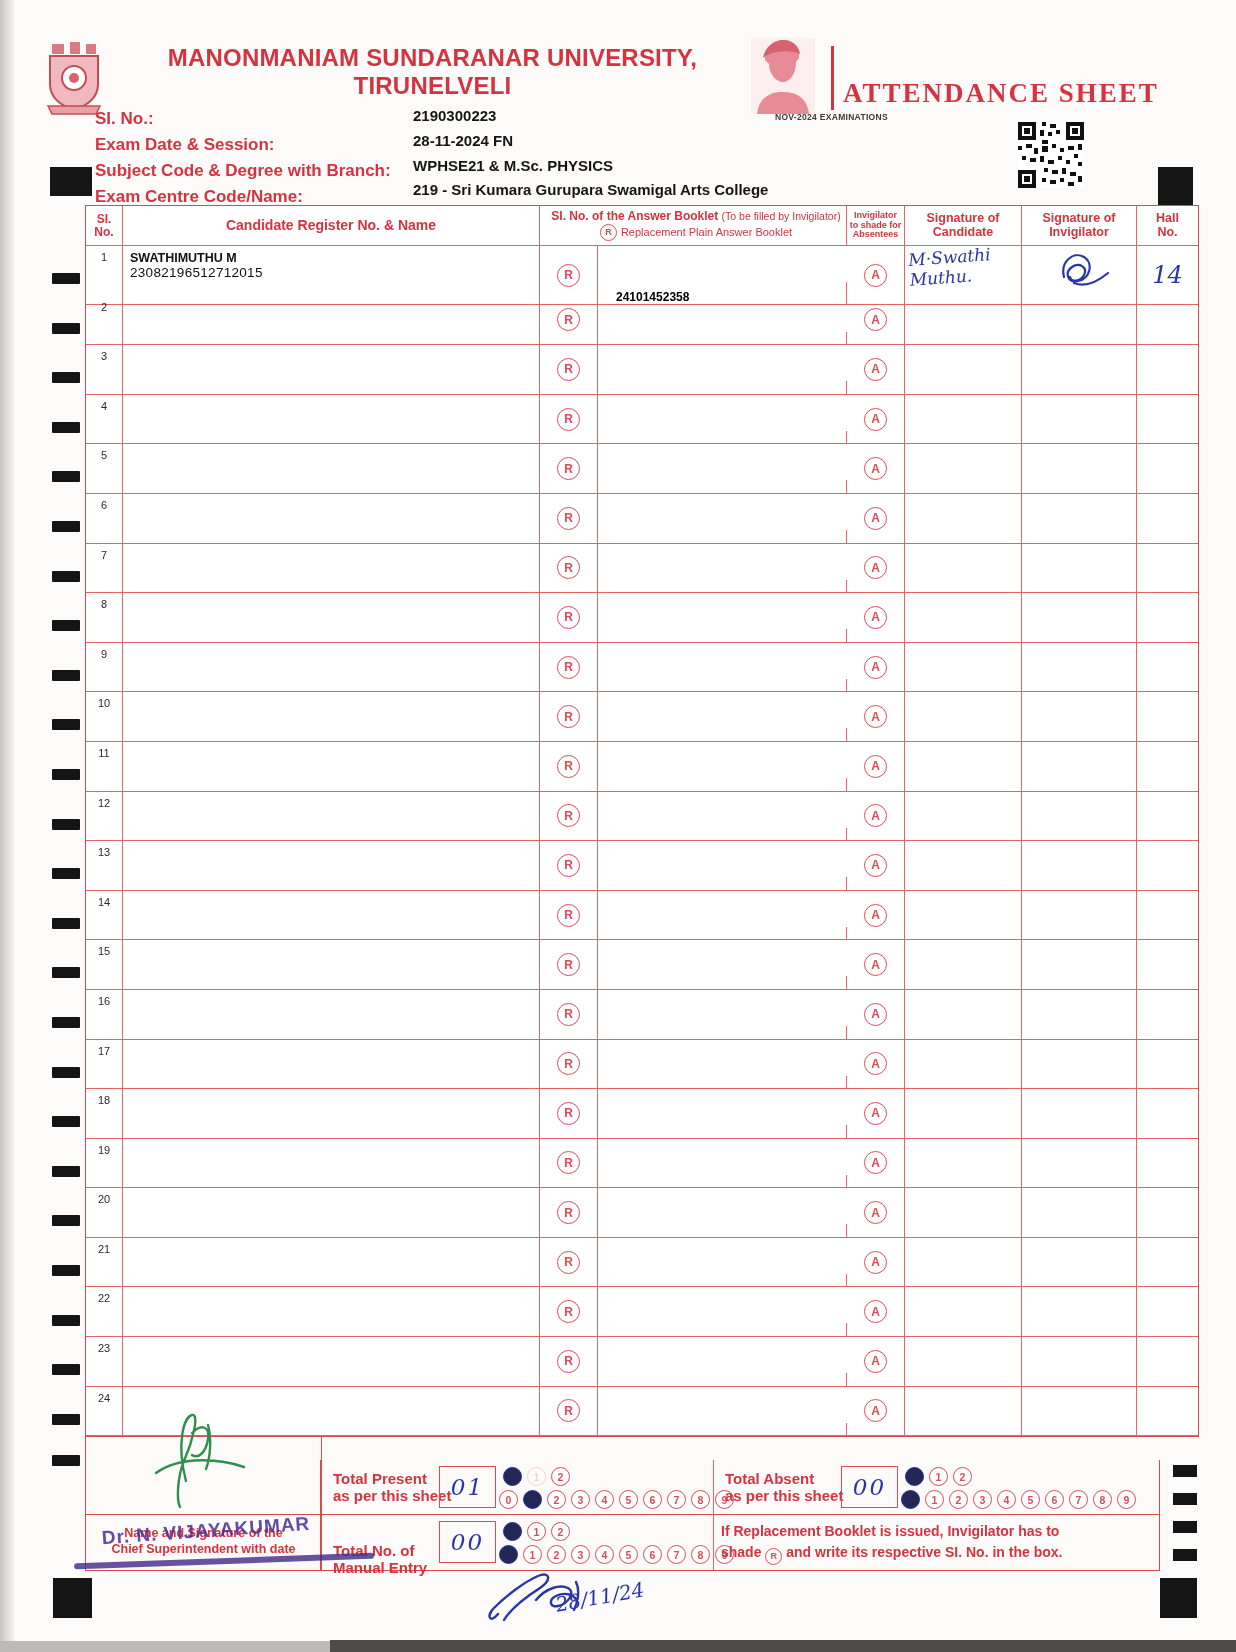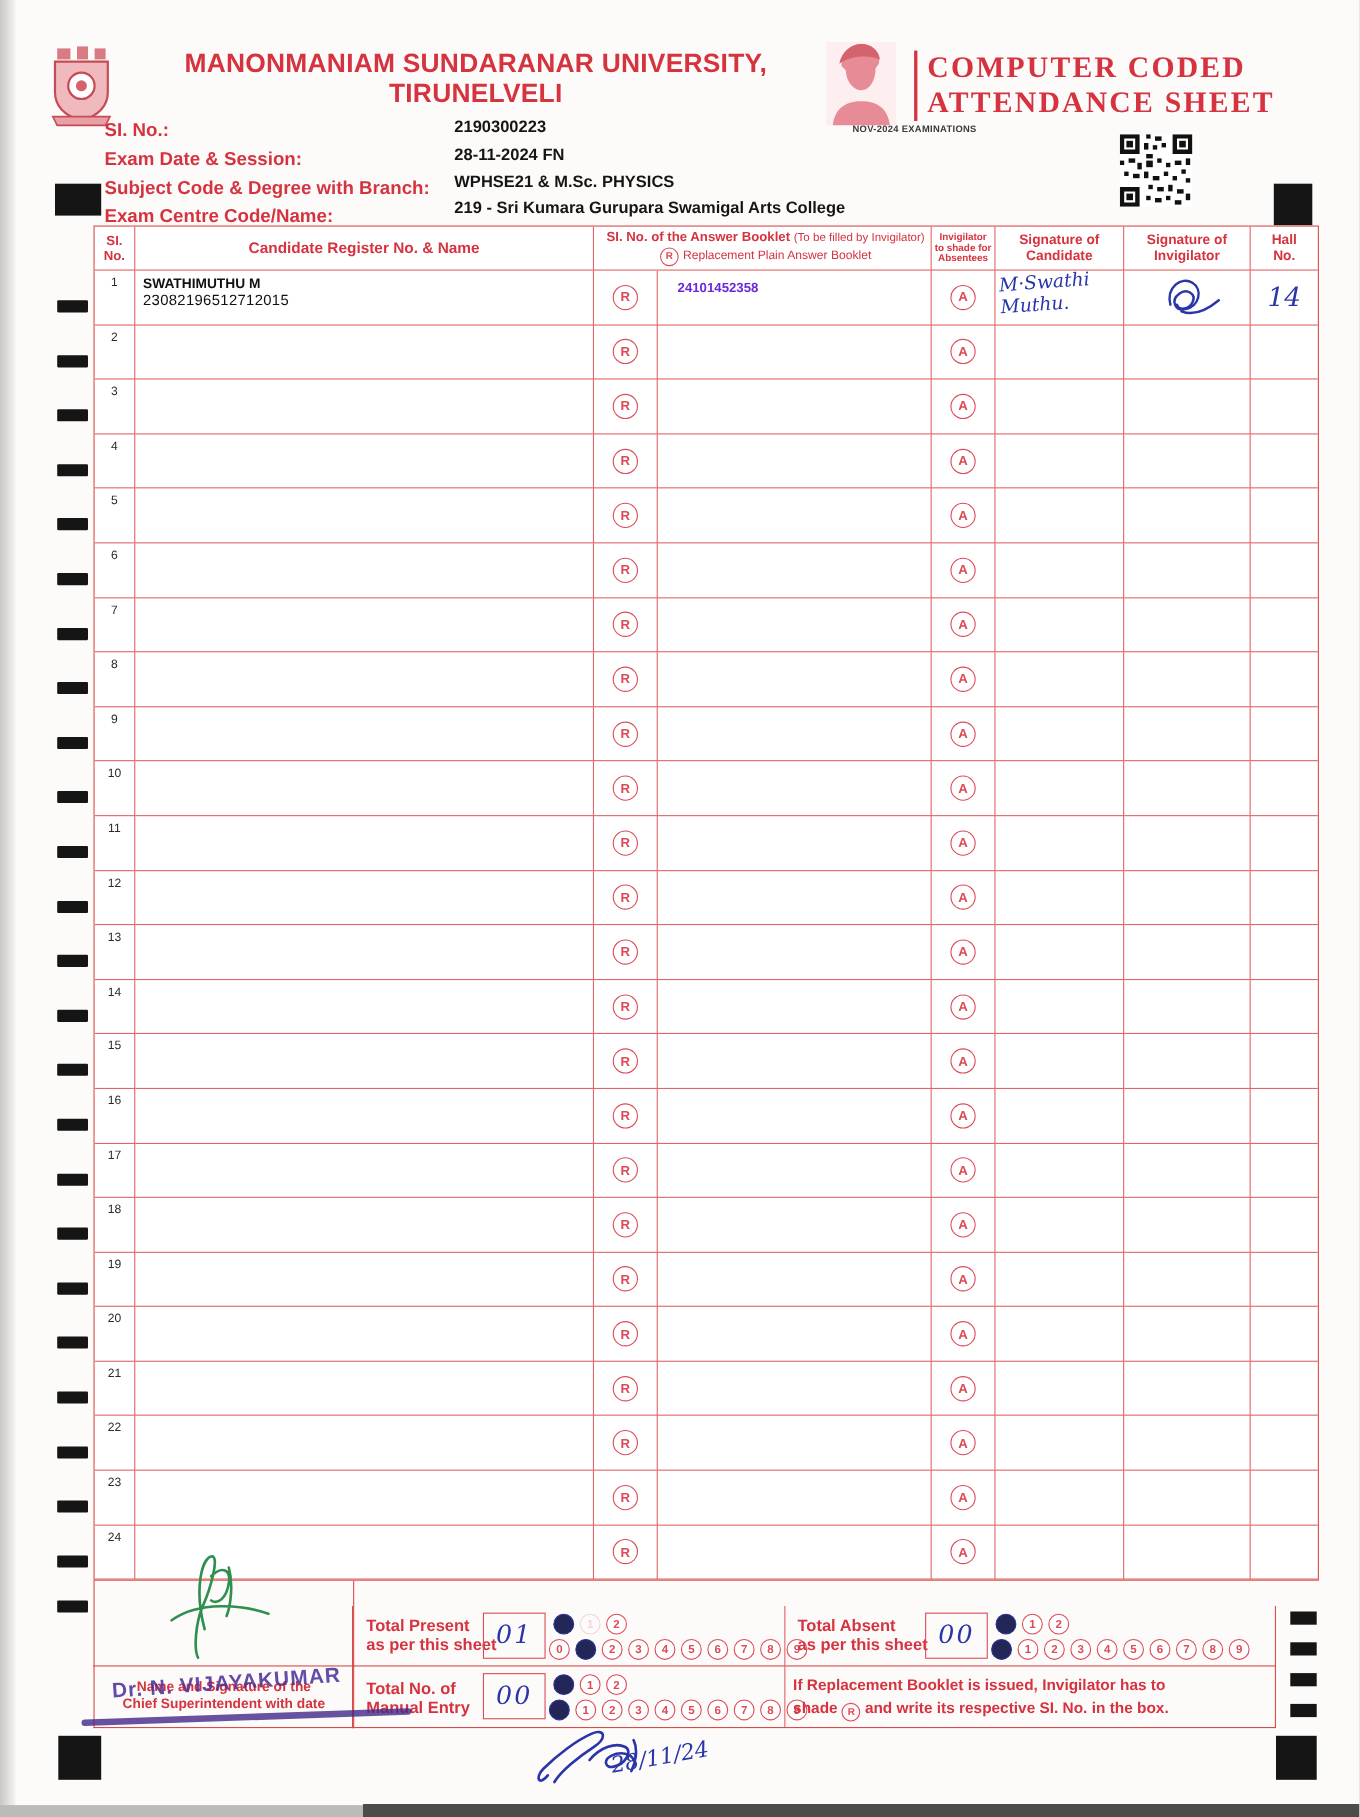--- a/index.html
+++ b/index.html
@@ -34,21 +34,21 @@
   .cell:last-child{border-right:none;}
   .trow{display:grid;grid-template-columns:37px 417px 58px 249px 58px 117px 115px 61px;height:49.6px;}
   .c-sl{font-size:11px;color:#2a2a2a;text-align:center;padding-top:5px;}
   .c-cand{padding:5px 0 0 7px;color:#111;}
   .c-name{font-size:12.5px;font-weight:bold;}
   .c-reg{font-size:13.5px;font-weight:normal;letter-spacing:.3px;}
   .c-mid{display:flex;align-items:center;justify-content:center;position:relative;}
   .badge{display:inline-flex;align-items:center;justify-content:center;width:21px;height:21px;
          border:1.4px solid #dd4b57;border-radius:50%;color:#dd4b57;font-size:12px;font-weight:bold;}
   .badge.sm{width:15px;height:15px;font-size:9px;border-width:1.1px;}
-  .c-booklet{font-size:12px;font-weight:bold;color:#6d28d9;padding:8px 0 0 18px;}
+  .c-booklet{font-size:12px;font-weight:bold;color:#000000;padding:8px 0 0 18px;margin-top:36px;}
   .hand{font-family:"DejaVu Serif",serif;font-style:italic;color:#2a35a8;}
   .c-hall{display:flex;align-items:center;justify-content:center;font-size:24px;}
   .csig{position:absolute;left:4px;top:2px;font-size:17px;line-height:1.15;transform:rotate(-4deg);
         white-space:nowrap;z-index:5;}
   .c-csigwrap{position:relative;overflow:visible;}
   .isig-svg{position:absolute;left:28px;top:3px;}
 
   
   .banner{left:320px;top:1437px;width:877px;height:23px;background:#d84848;color:#fff;
           font-size:14px;font-weight:bold;display:flex;align-items:center;justify-content:center;}
@@ -105,21 +105,20 @@
   <div class="abs fld-value" style="top:157px">WPHSE21 &amp; M.Sc. PHYSICS</div>
   <div class="abs fld-value" style="top:181px">219 - Sri Kumara Gurupara Swamigal Arts College</div>
 
   <svg class="abs" style="left:751px;top:38px" width="64" height="76" viewBox="0 0 64 76">
     <rect x="0" y="0" width="64" height="76" fill="#fdeef0"></rect>
     <path d="M14 22 c0 -14 10 -20 18 -20 c10 0 18 7 16 18 l-3 4 c0 12 -6 20 -13 20 c-7 0 -14 -8 -14 -18 z" fill="#e78c96"></path>
     <path d="M12 20 c2 -12 12 -18 20 -18 c9 0 16 6 17 14 c-10 -4 -26 -4 -37 4 z" fill="#d5636d"></path>
     <path d="M6 76 c2 -16 12 -22 26 -22 c14 0 24 6 26 22 z" fill="#e78c96"></path>
   </svg>
   <div class="abs vdiv"></div>
-  <div class="abs doc-title" style="top:46px">COMPUTER CODED</div>
   <div class="abs doc-title" style="top:78px">ATTENDANCE SHEET</div>
   <div class="abs session">NOV-2024 EXAMINATIONS</div>
 
   <svg class="abs" style="left:1018px;top:122px" width="66" height="66" viewBox="0 0 33 33">
     <rect width="33" height="33" fill="#fff"></rect>
     <g fill="#111">
       <path d="M0 0h9v9h-9z M2 2v5h5v-5z" fill-rule="evenodd"></path>
       <path d="M24 0h9v9h-9z M26 2v5h5v-5z" fill-rule="evenodd"></path>
       <path d="M0 24h9v9h-9z M2 26v5h5v-5z" fill-rule="evenodd"></path>
       <rect x="3" y="3" width="3" height="3"></rect>
@@ -818,21 +817,21 @@
         <span class="bubble">5</span>
         <span class="bubble">6</span>
         <span class="bubble">7</span>
         <span class="bubble">8</span>
         <span class="bubble">9</span>
       </div>
   </div>
 
   <div class="abs f-r2" style="position:absolute">
     <div class="f-div"></div>
-    <div class="tot-label" style="left:12px;top:13px">
+    <div class="tot-label" style="left:12px;top:28px">
       <span>Total No. of</span><br><span>Manual Entry</span>
     </div>
     <div class="tot-box hand" style="left:118px;top:7px">00</div>
     <div class="brow" style="left:182px;top:8px">
         <span class="bubble shaded">0</span>
         <span class="bubble">1</span>
         <span class="bubble">2</span>
       </div>
     <div class="brow" style="left:178px;top:31px">
         <span class="bubble shaded">0</span>

